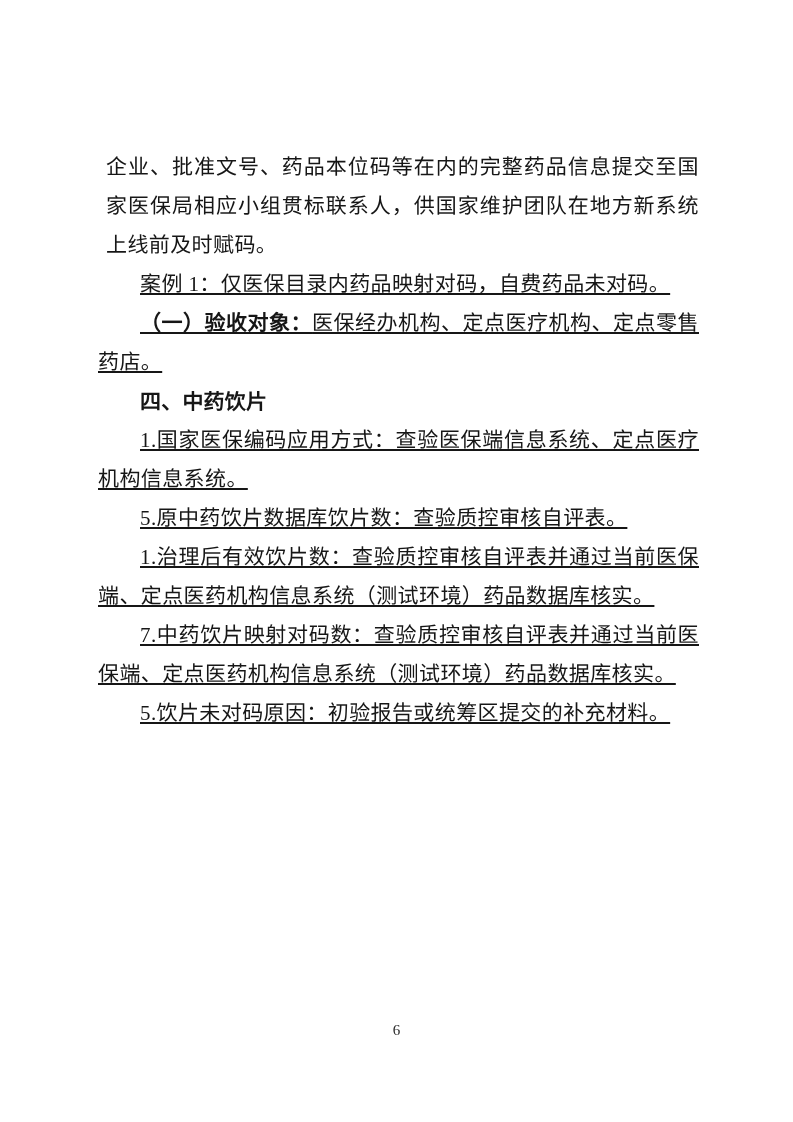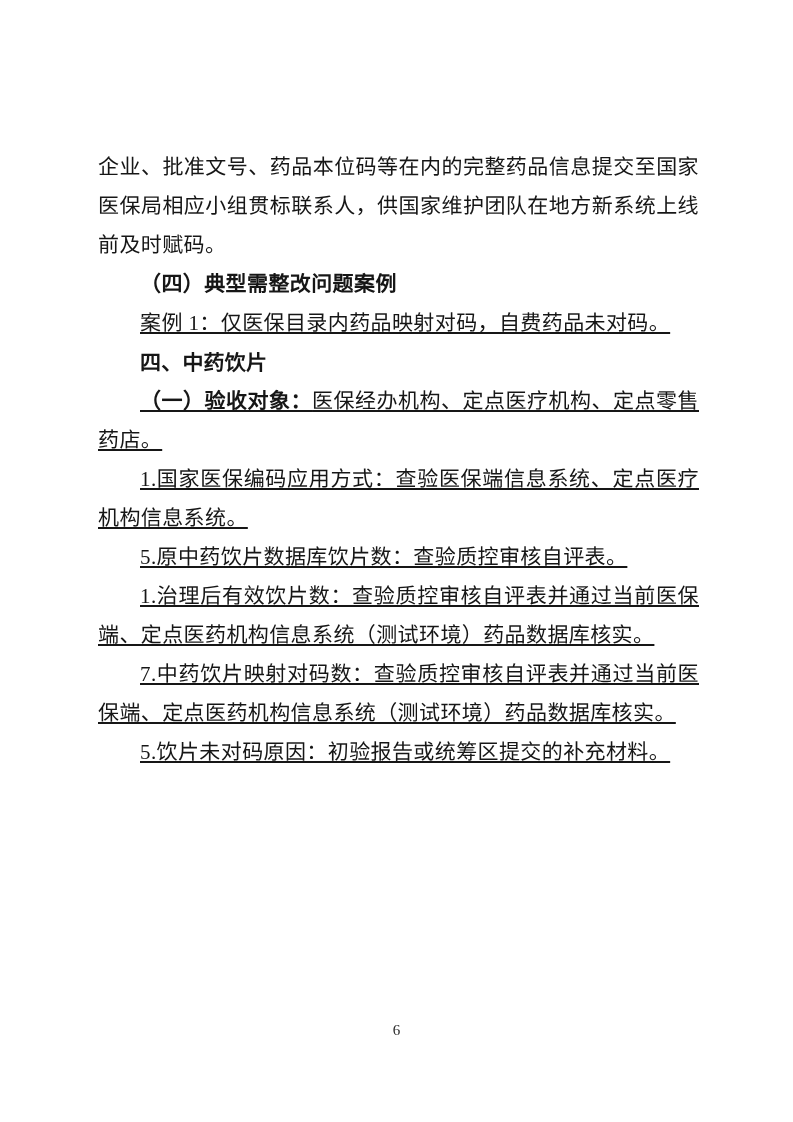--- a/index.html
+++ b/index.html
@@ -21,21 +21,21 @@
   }
   .para {
     font-size: 21px;
     line-height: 39px;
     letter-spacing: 0.4px;
     text-align: justify;
     text-justify: inter-ideograph;
     word-break: break-all;
   }
   .indent { text-indent: 2em; text-decoration: underline; }
-  .no-indent { text-indent: 0; }
+  .no-indent { text-indent: 0; margin-left: 8px; }
   .h2 {
     font-weight: bold;
     text-indent: 2em;
     text-align: left;
   }
   .h1 {
     font-family: "Liberation Sans", "DejaVu Sans", sans-serif;
     font-weight: 600;
     text-indent: 2em;
     text-align: left;
@@ -54,28 +54,27 @@
   }
 </style>
 </head>
 <body>
 
 <div class="page">
   <div class="content">
 
     <p class="para no-indent">企业、批准文号、药品本位码等在内的完整药品信息提交至国家医保局相应小组贯标联系人，供国家维护团队在地方新系统上线前及时赋码。</p>
 
-    <p class="para h2">（四）典型需整改问题案例</p>
 
     <p class="para indent">案例 1：仅医保目录内药品映射对码，自费药品未对码。</p>
 
 
+    <p class="para indent"><span class="lead">（一）验收对象：</span><span>医保经办机构、定点医疗机构、定点零售药店。</span></p>
+
     <p class="para h1">四、中药饮片</p>
-
-    <p class="para indent"><span class="lead">（一）验收对象：</span><span>医保经办机构、定点医疗机构、定点零售药店。</span></p>
 
 
     <p class="para indent">1.国家医保编码应用方式：查验医保端信息系统、定点医疗机构信息系统。</p>
 
     <p class="para indent">5.原中药饮片数据库饮片数：查验质控审核自评表。</p>
 
     <p class="para indent">1.治理后有效饮片数：查验质控审核自评表并通过当前医保端、定点医药机构信息系统（测试环境）药品数据库核实。</p>
 
     <p class="para indent">7.中药饮片映射对码数：查验质控审核自评表并通过当前医保端、定点医药机构信息系统（测试环境）药品数据库核实。</p>
 

